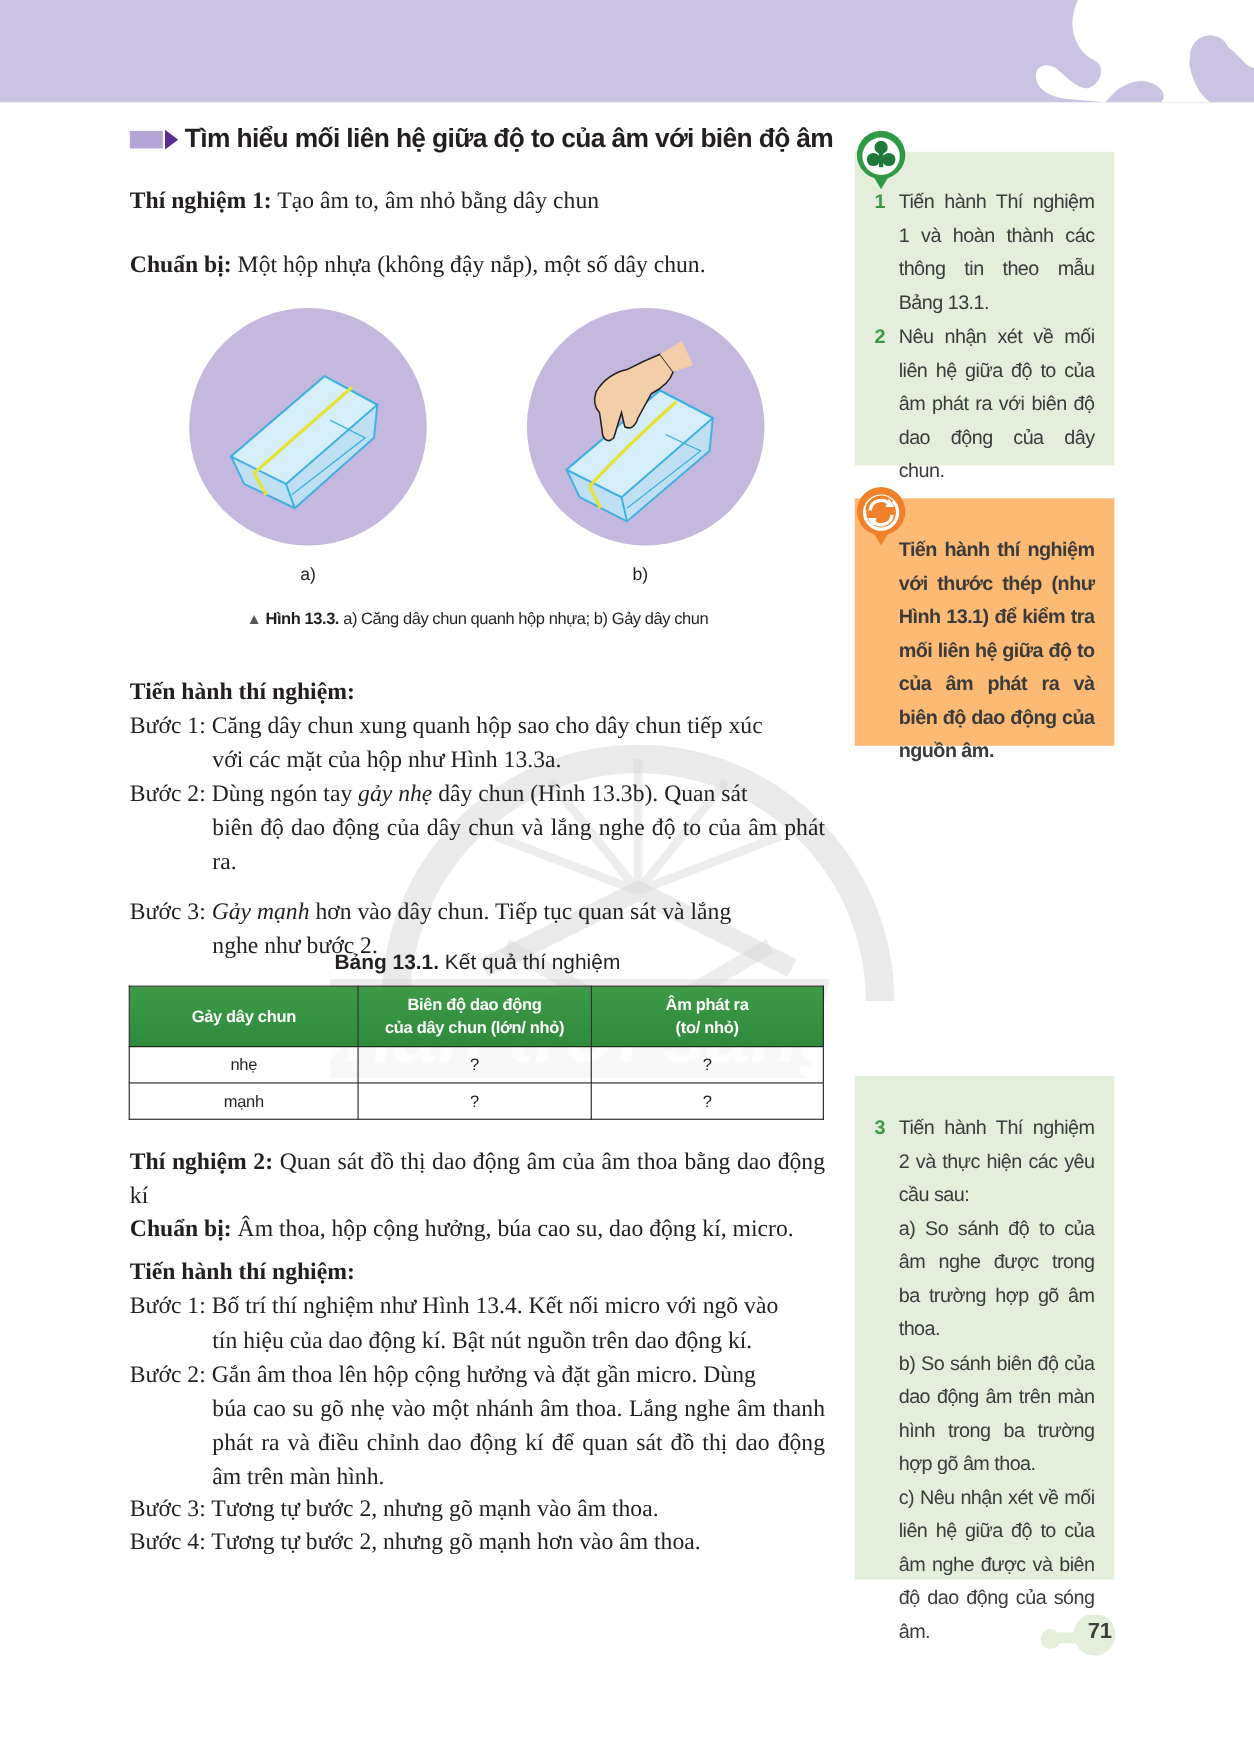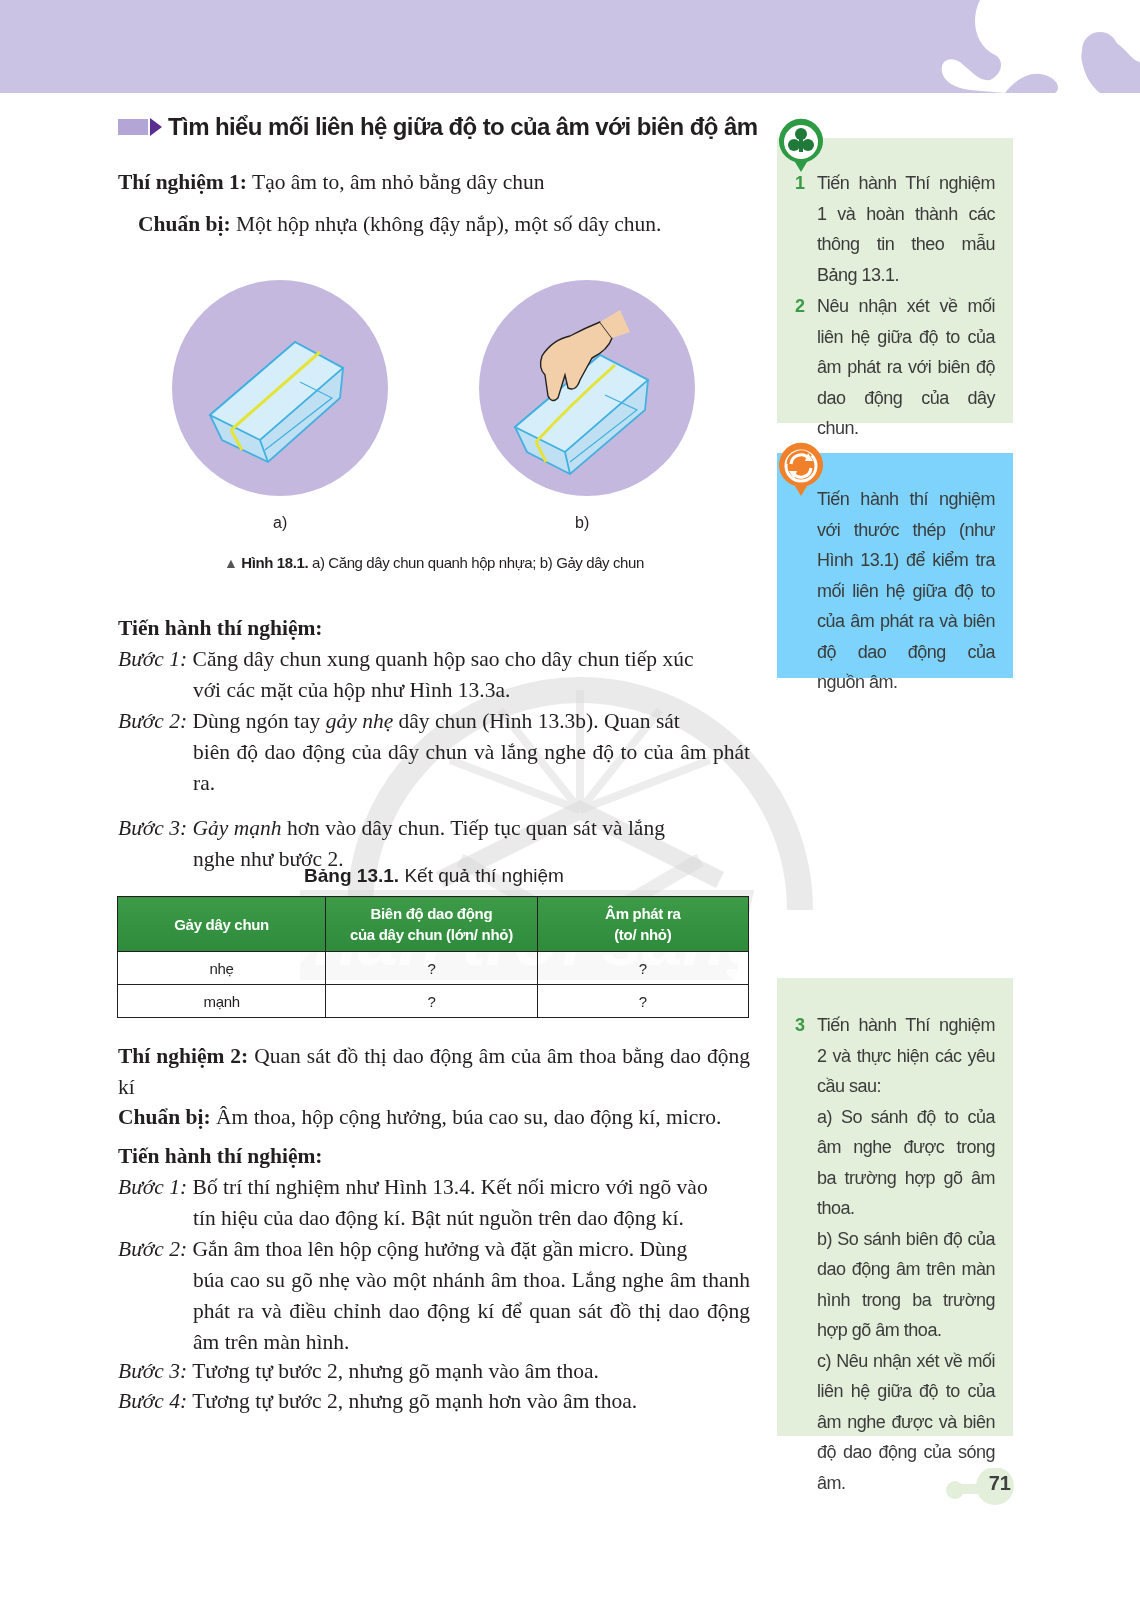--- a/index.html
+++ b/index.html
@@ -22,21 +22,21 @@
     position: absolute; left: 118px; top: 113px;
     display: flex; align-items: center;
     font-family: "Liberation Sans", "DejaVu Sans", sans-serif;
     font-weight: bold; font-size: 24px; letter-spacing: -0.6px; color: #231f20;
   }
   .heading .bar { width: 30px; height: 16px; background: #b3a6d6; margin-right: 2px; }
   .heading .arrow { width: 0; height: 0; border-top: 9px solid transparent; border-bottom: 9px solid transparent; border-left: 12px solid #5b2d90; margin-right: 6px; }
   .p { position: absolute; left: 118px; width: 632px; font-size: 21.5px; line-height: 31px; }
   b { font-weight: bold; }
   .step { position: absolute; left: 118px; width: 632px; font-size: 21.5px; line-height: 31px; text-align: justify; }
-  .step .lbl { font-style: italic; }
+  .step .lbl { }
   .step .cont { display: block; padding-left: 75px; }
   i { font-style: italic; }
 
   .figure-area { position: absolute; left: 160px; top: 270px; width: 560px; height: 320px; }
   .fig-label { position: absolute; font-family: "Liberation Sans", sans-serif; font-size: 16px; color: #231f20; }
   .caption {
     position: absolute; left: 118px; top: 554px; width: 632px; text-align: center;
     font-family: "Liberation Sans", sans-serif; font-size: 15px; letter-spacing: -0.4px;
   }
   .caption .tri { font-size: 14px; color: #555; }
@@ -56,21 +56,21 @@
   table.result td { height: 30px; border: 1.5px solid #231f20; text-align: center; background: rgba(255,255,255,0.6); }
   table.result th:nth-child(1) { width: 33%; }
   table.result th:nth-child(2) { width: 33.5%; }
 
   .side-box {
     position: absolute; left: 777px; width: 236px;
     font-family: "Liberation Sans", sans-serif; font-size: 18px; line-height: 30.5px;
     color: #3b3b3b; letter-spacing: -0.5px;
   }
   .side-box.green { background: #e3efdb; }
-  .side-box.orange { background: #7dd3fc; }
+  .side-box.orange { background: #fdba74; font-weight: bold; }
   .side-item { position: absolute; left: 18px; right: 18px; text-align: justify; }
   .side-item .num { position: absolute; left: 0; top: 0; color: #3c9a46; font-weight: bold; font-size: 18px; }
   .side-item .txt { display: block; padding-left: 22px; }
   .badge { position: absolute; width: 48px; height: 56px; }
 
   .page-num {
     position: absolute; left: 945px; top: 1468px; width: 70px; height: 40px;
   }
   .page-num .num-text {
     position: absolute; right: 4px; top: 4px; font-family: "Liberation Sans", sans-serif;
@@ -105,21 +105,21 @@
 
 <div class="heading">
   <span class="bar"></span>
   <span class="arrow"></span>
   <span>Tìm hiểu mối liên hệ giữa độ to của âm với biên độ âm</span>
 </div>
 
 <div class="p" style="top:167px;">
   <b>Thí nghiệm 1:</b><span> Tạo âm to, âm nhỏ bằng dây chun</span>
 </div>
-<div class="p" style="top:209px;margin-left:20px;">
+<div class="p" style="top:225px;">
   <b>Chuẩn bị:</b><span> Một hộp nhựa (không đậy nắp), một số dây chun.</span>
 </div>
 
 <div class="figure-area">
   <svg width="560" height="320" viewBox="0 0 560 320">
 
     <circle cx="120" cy="118" r="108" fill="#c4b8df"></circle>
     <g>
       <path d="M50 145 L135 72 L183 98 L180 128 L108 192 L62 170 Z" fill="#bfe3f5" stroke="#3fb0e0" stroke-width="1.8" opacity="0.95"></path>
       <path d="M50 145 L135 72 L183 98 L100 170 Z" fill="#d6eefa" stroke="#3fb0e0" stroke-width="1.8"></path>
@@ -141,21 +141,21 @@
     <g>
       <path d="M440 52 L452 68 Q448 80 432 88 L420 110 Q416 122 408 118 L405 105 L398 128 Q392 134 388 126 L385 105 Q378 98 382 86 Q392 70 410 66 Q425 58 440 52 Z" fill="#f3cfa9" stroke="#222" stroke-width="1.4"></path>
       <path d="M440 52 L460 40 L470 62 L452 68 Z" fill="#f3cfa9"></path>
     </g>
   </svg>
   <span class="fig-label" style="left:113px; top:244px;">a)</span>
   <span class="fig-label" style="left:415px; top:244px;">b)</span>
 </div>
 <div class="caption">
   <span class="tri">▲</span>
-  <b>Hình 18.1.</b><span> a) Căng dây chun quanh hộp nhựa; b) Gảy dây chun</span>
+  <b>Hình 13.3.</b><span> a) Căng dây chun quanh hộp nhựa; b) Gảy dây chun</span>
 </div>
 
 <div class="p" style="top:613px;">
   <b>Tiến hành thí nghiệm:</b>
 </div>
 <div class="step" style="top:644px;">
   <span class="lbl">Bước 1:</span><span> Căng dây chun xung quanh hộp sao cho dây chun tiếp xúc</span>
   <span class="cont">với các mặt của hộp như Hình 13.3a.</span>
 </div>
 <div class="step" style="top:706px;">

